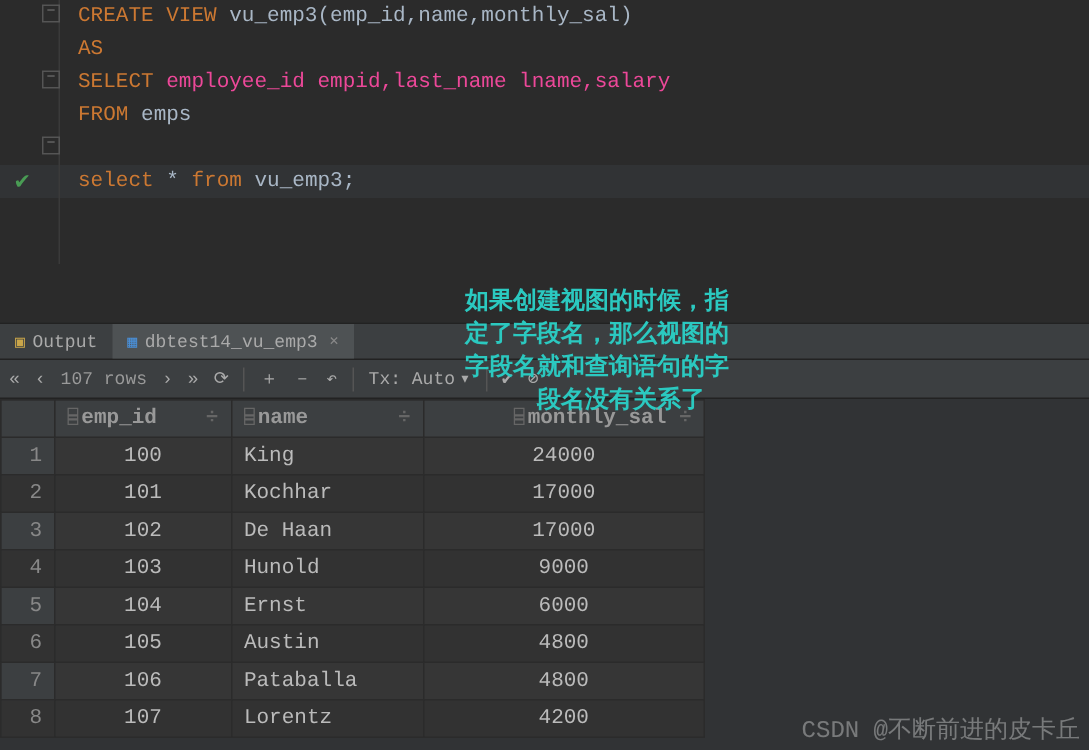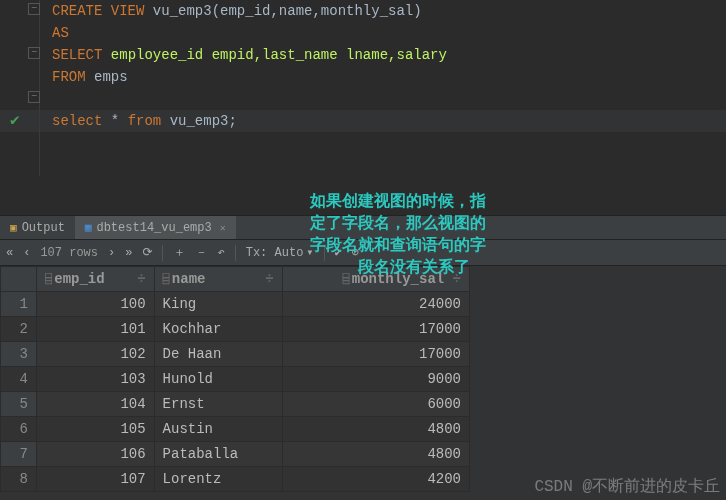--- a/index.html
+++ b/index.html
@@ -32,21 +32,21 @@
     width: 12px;
     height: 12px;
     border: 1px solid #555;
     color: #777;
     font-size: 10px;
     line-height: 10px;
     text-align: center;
     cursor: pointer;
   }
   .k-orange { color: #cc7832; }
-  .k-purple { color: #bef264; }
+  .k-purple { color: #ec4899; }
   .k-num { color: #6897bb; }
   .k-op { color: #a9b7c6; }
   .k-white { color: #a9b7c6; }
   .exec-ok {
     position: absolute;
     left: 10px;
     color: #499c54;
     font-size: 16px;
   }
   .hl-line { background: #313335; }
@@ -123,21 +123,21 @@
     height: 25px;
     background: #363636;
   }
   th { background: #3c3f41; color: #999; text-align: left; font-weight: bold; }
   th.rowhead, td.rowhead {
     background: #3c3f41;
     color: #888;
     text-align: right;
     width: 36px;
   }
-  td.num { text-align: right; }
+  td.num { text-align: center; }
   tr.alt td { background: #323232; }
   .col-icon { color: #666; font-size: 12px; margin-right: 2px; }
   .watermark {
     position: absolute;
     bottom: 3px;
     right: 6px;
     font-family: Liberation Mono, monospace;
     font-size: 16px;
     color: rgba(255,255,255,0.35);
     z-index: 20;

